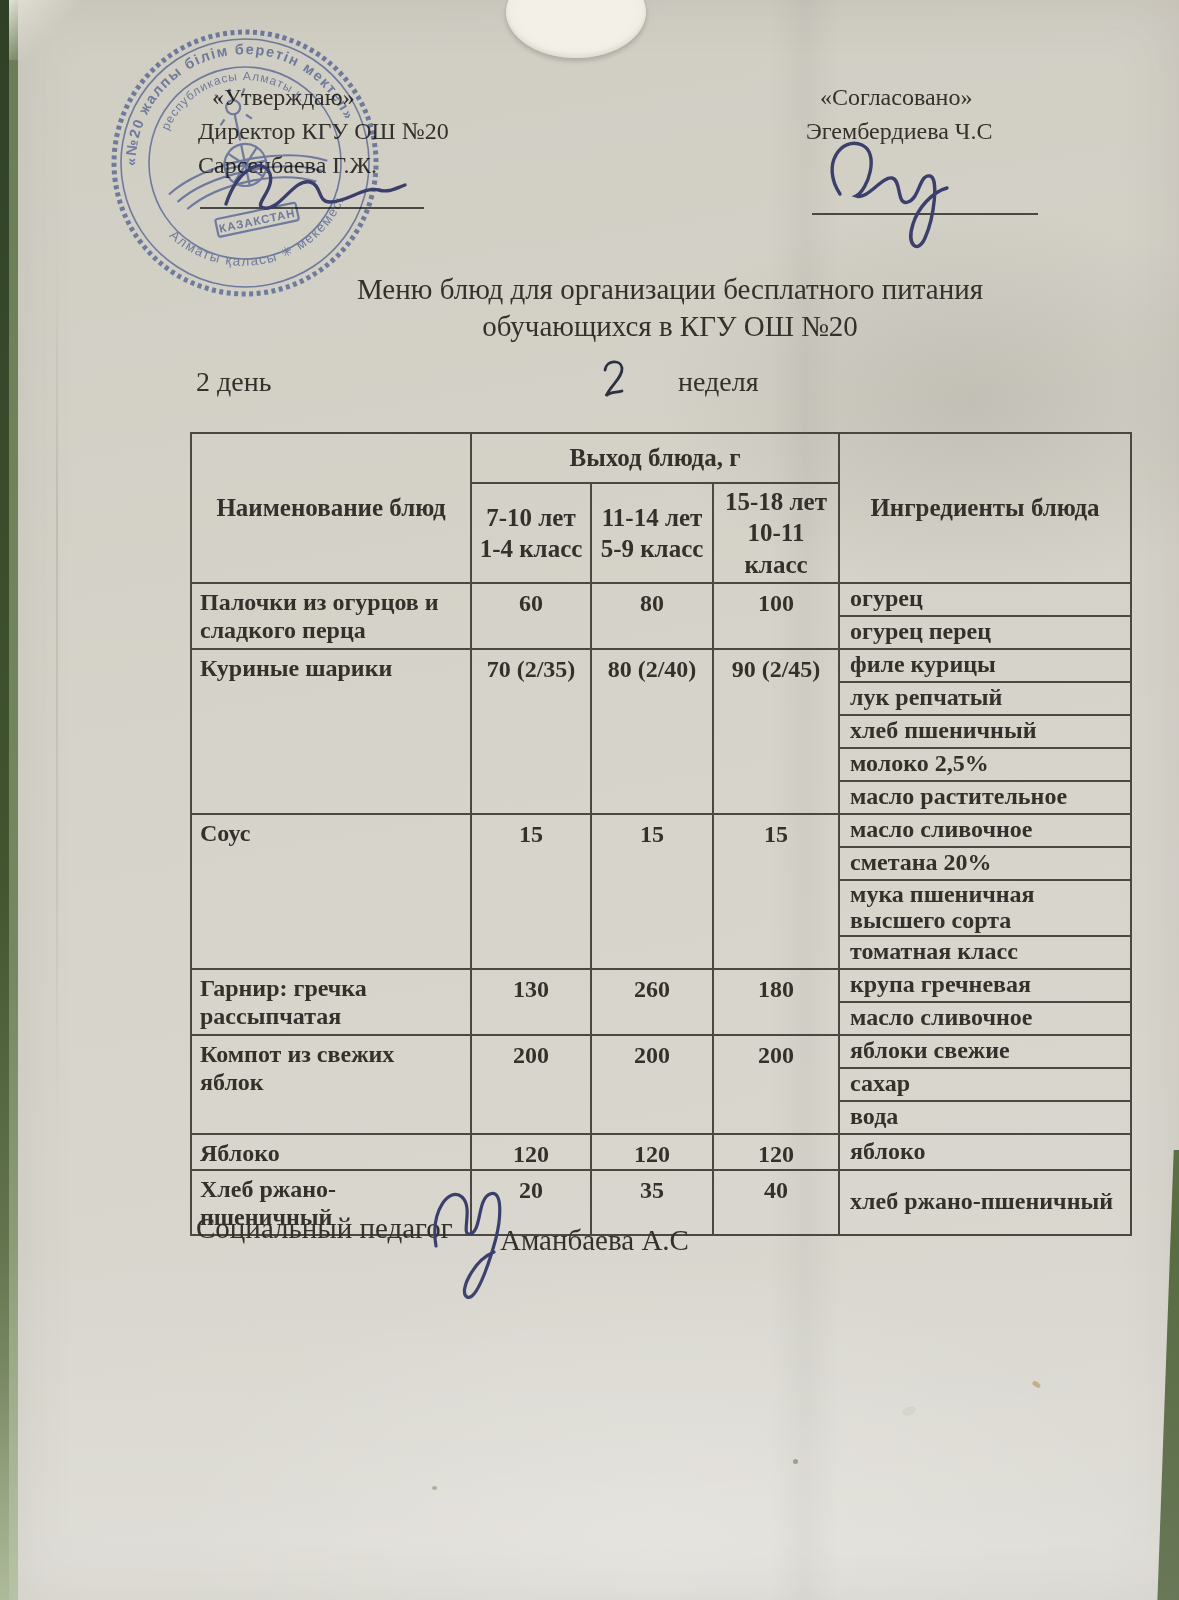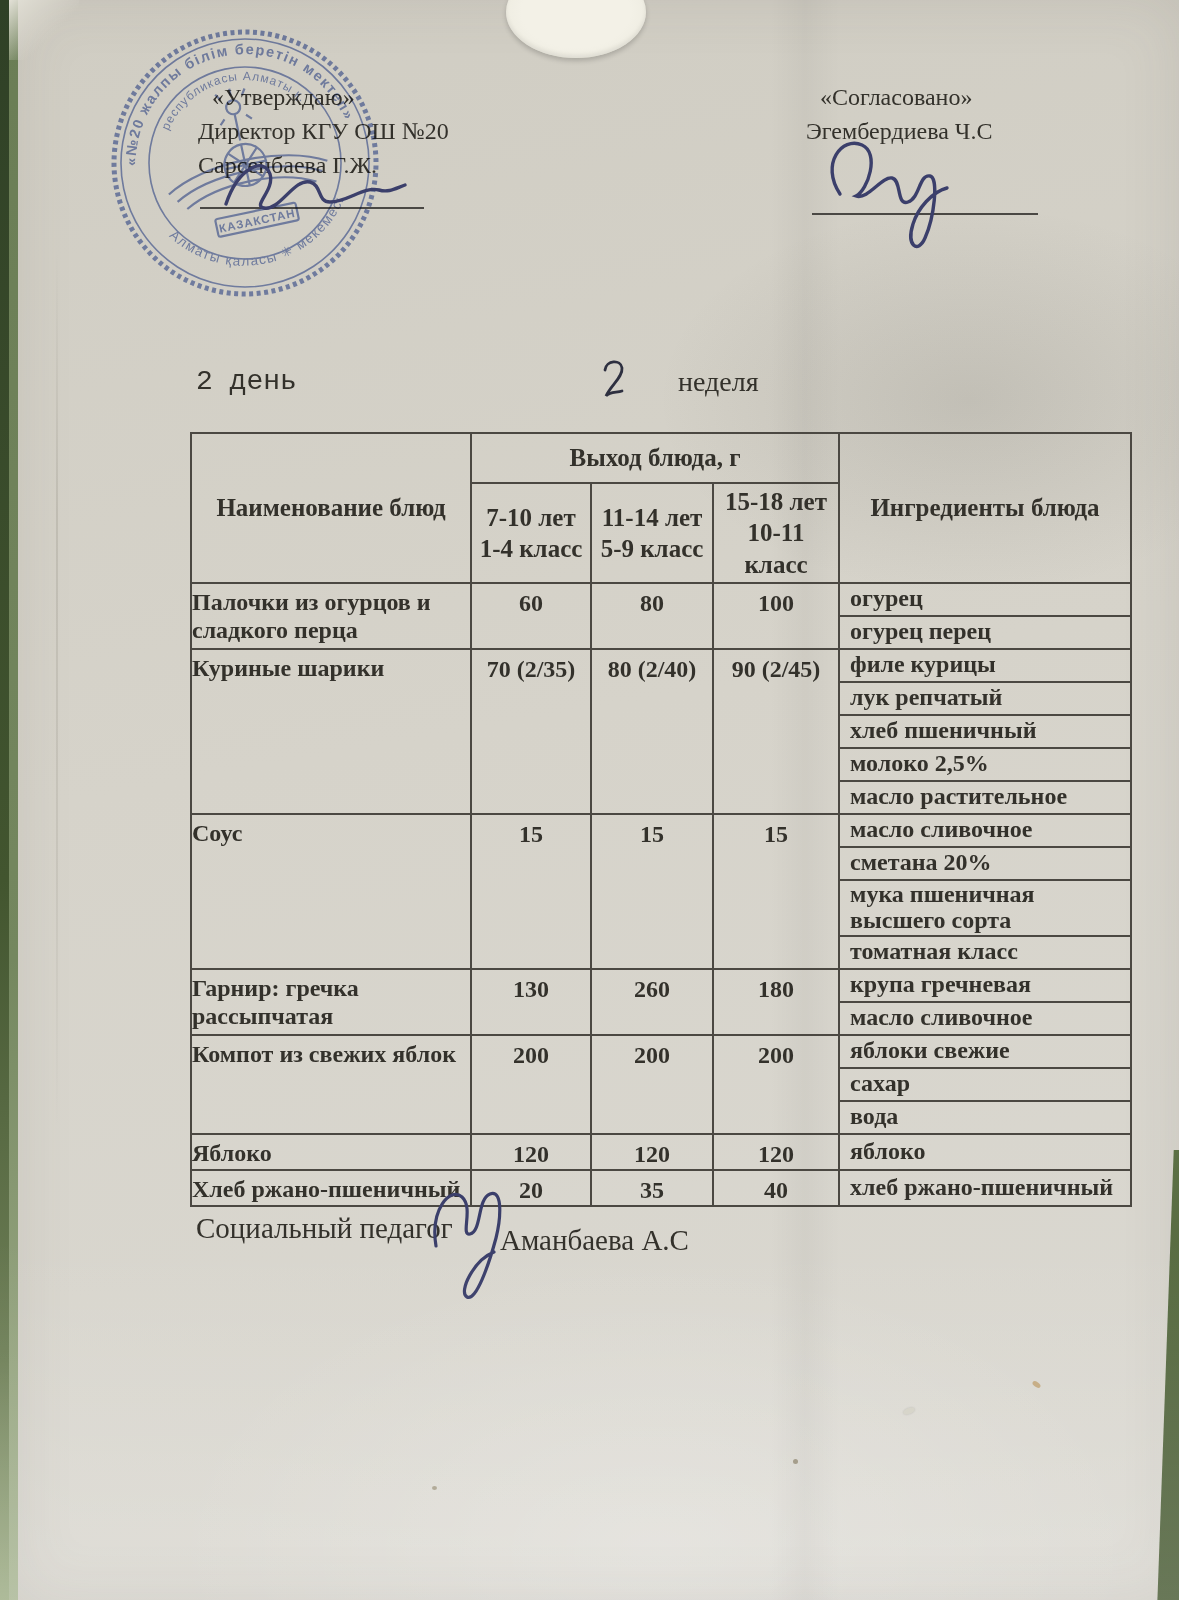--- a/index.html
+++ b/index.html
@@ -59,37 +59,37 @@
   .approve .q{padding-left:14px;}
   .approve-left{left:198px;top:80px;}
   .approve-right{left:806px;top:80px;}
   .sig-line{position:absolute;height:2px;background:#4a4844;}
   .sig-line.left{left:200px;top:207px;width:224px;}
   .sig-line.right{left:812px;top:213px;width:226px;}
 
   
   .doc-title{position:absolute;left:240px;top:271px;width:860px;text-align:center;
     font-size:29px;line-height:37px;}
-  .period-day{position:absolute;left:196px;top:366px;font-size:28px;font-family:Liberation Mono, monospace;}
+  .period-day{position:absolute;left:196px;top:366px;font-size:28px;}
   .period-week{position:absolute;left:630px;top:366px;font-size:28px;margin-left:48px;}
   .hand-2{position:absolute;left:598px;top:356px;}
 
   
   .menu-table{
     position:absolute;left:190px;top:432px;width:942px;
     border-collapse:collapse;table-layout:fixed;color:var(--text);
   }
   .menu-table th,.menu-table td{border:2px solid var(--line);}
   .menu-table thead th{font-size:25px;font-weight:bold;padding:2px 6px;}
   .th-name{vertical-align:middle;}
   .th-output{height:44px;vertical-align:middle;}
   .th-age{height:62px;vertical-align:middle;line-height:1.25;font-size:24px;}
   .th-age span{display:block;}
   .name-cell{font-size:24px;font-weight:bold;text-align:left;vertical-align:top;
-    padding:4px 0 2px;line-height:1.18;}
+    padding:4px 8px 2px;line-height:1.18;}
   .portion-cell{font-size:24px;font-weight:bold;text-align:center;vertical-align:top;padding-top:6px;}
   .ingredient-cell{font-size:24px;font-weight:bold;text-align:left;vertical-align:middle;
     height:29px;padding:1px 10px;line-height:1.08;}
 
   
   .stamp{position:absolute;left:108px;top:26px;width:274px;height:274px;
     transform:rotate(-12deg);opacity:.82;mix-blend-mode:multiply;}
   .stamp svg{width:100%;height:100%;}
   .stamp text{font-family:"Liberation Sans","DejaVu Sans",sans-serif;fill:var(--stamp-blue);}
 
@@ -171,20 +171,24 @@
   </div>
 
   <svg class="sig sig-director" viewBox="0 0 220 80">
     <path d="M8 56 C20 20 46 8 52 26 C57 42 34 58 46 60 C62 63 76 30 92 34 C104 37 99 54 112 54 C130 54 146 38 161 42 C171 45 178 40 187 37" stroke-width="3.4"></path>
   </svg>
 
   <svg class="sig sig-nurse" viewBox="0 0 230 130">
     <path d="M34 66 C14 36 36 8 56 17 C74 25 62 62 50 68 C62 72 76 48 86 50 C96 52 90 78 102 74 C114 70 113 46 124 48 C133 50 128 90 119 110 C112 126 100 118 107 96 C112 80 126 64 141 60" stroke-width="3.4"></path>
   </svg>
 
+  <div class="doc-title">
+    <div>Меню блюд для организации бесплатного питания</div>
+    <div>обучающихся в КГУ ОШ №20</div>
+  </div>
 
   <div class="period-day">2 день</div>
   <svg class="hand-2" width="30" height="46" viewBox="0 0 30 46">
     <path d="M7 14 C8 4 23 3 24 12 C25 21 13 29 8 40 C12 35 19 37 24 35"></path>
   </svg>
   <div class="period-week">неделя</div>
 
   <table class="menu-table">
     <colgroup>
       <col style="width:280px">

